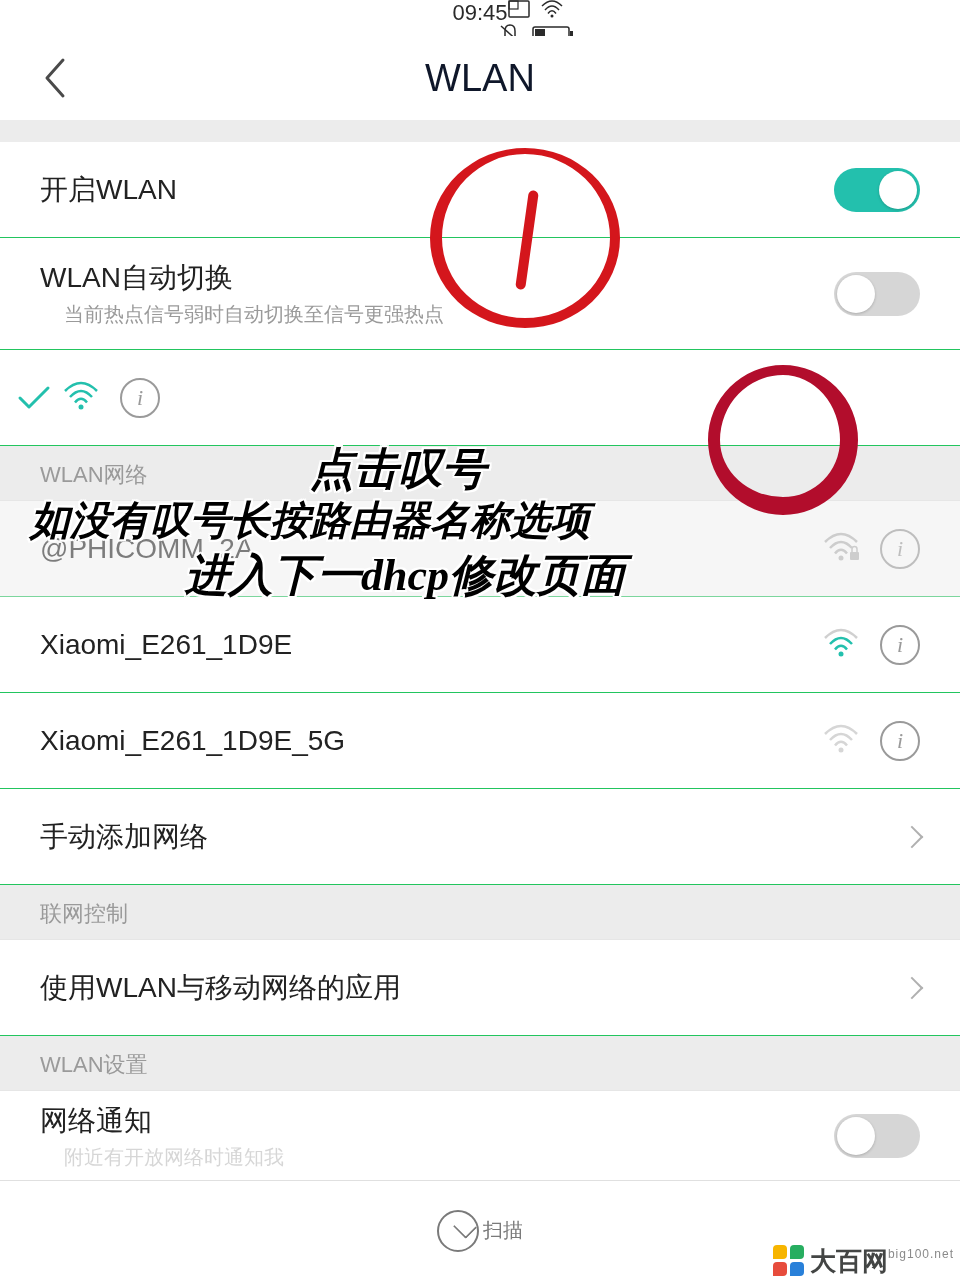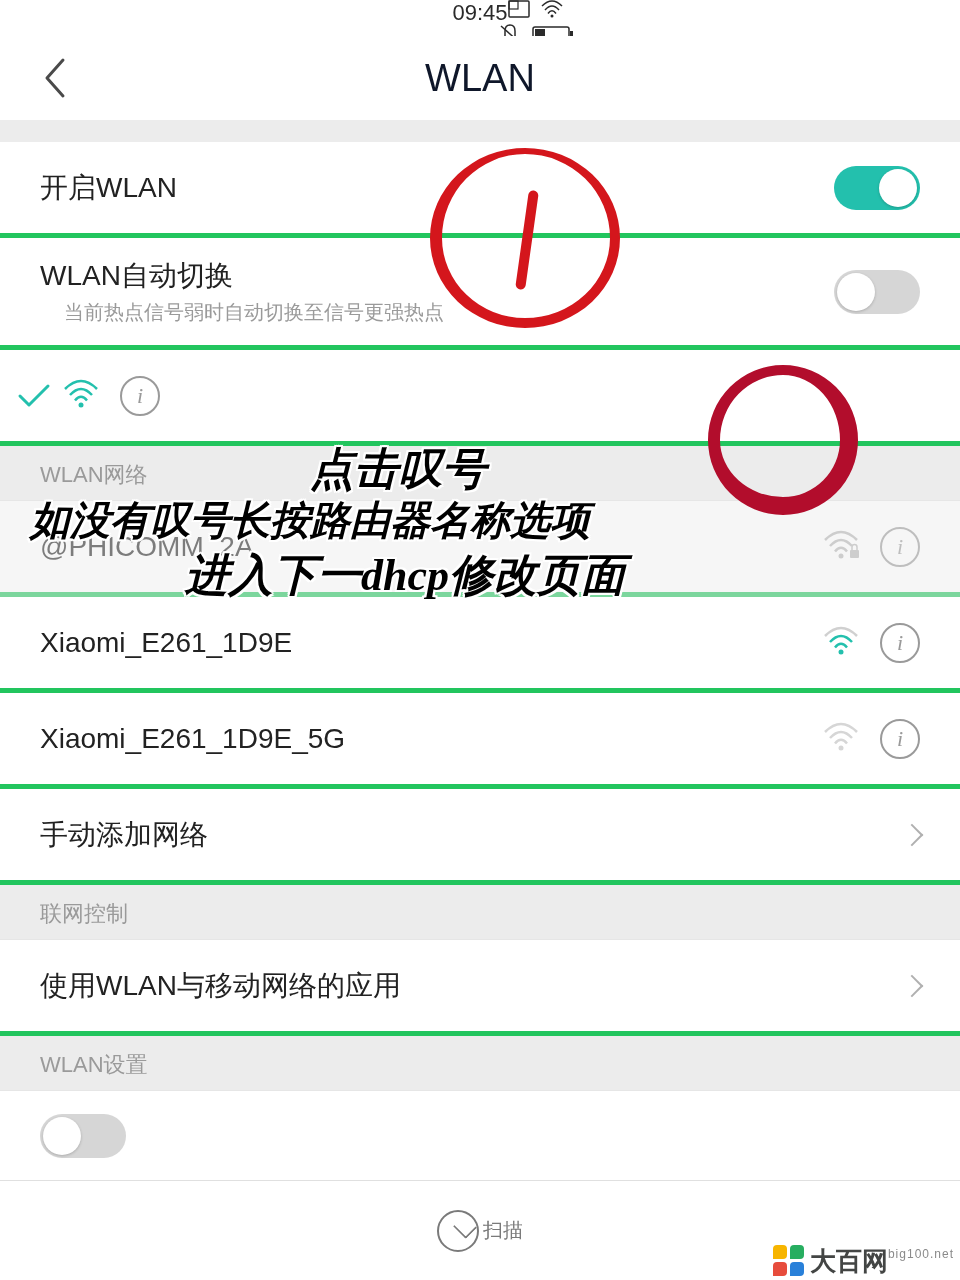--- a/index.html
+++ b/index.html
@@ -64,21 +64,21 @@
       background: #ececec;
       height: 22px;
     }
     
     .row {
       background: #fff;
       display: flex;
       align-items: center;
       padding: 0 40px;
       min-height: 96px;
-      border-bottom: 5px solid #22c55e;
+      border-bottom: 1px solid #22c55e;
       position: relative;
     }
     .row:last-child { border-bottom: none; }
     .row-main { flex: 1; display: flex; flex-direction: column; justify-content: center; }
     .row-label {
       font-size: 28px;
       color: #222;
     }
     .row-sub {
       font-size: 20px;
@@ -387,20 +387,24 @@
           <div class="row-label">使用WLAN与移动网络的应用</div>
         </div>
       <div class="row-accessory">
           <div class="chevron"></div>
         </div>
     </div>
 
     <div class="section-header">WLAN设置</div>
 
     <div class="row" style="min-height:90px">
+      <div class="row-main">
+        <div class="row-label">网络通知</div>
+        <div class="row-sub" style="opacity:.4">附近有开放网络时通知我</div>
+      </div>
       <div class="row-accessory">
         <div class="toggle toggle-off">
             <div class="toggle-knob"></div>
           </div>
       </div>
     </div>
   </div>
 
   <div class="bottom-bar">
     <div class="scan-icon"></div>

